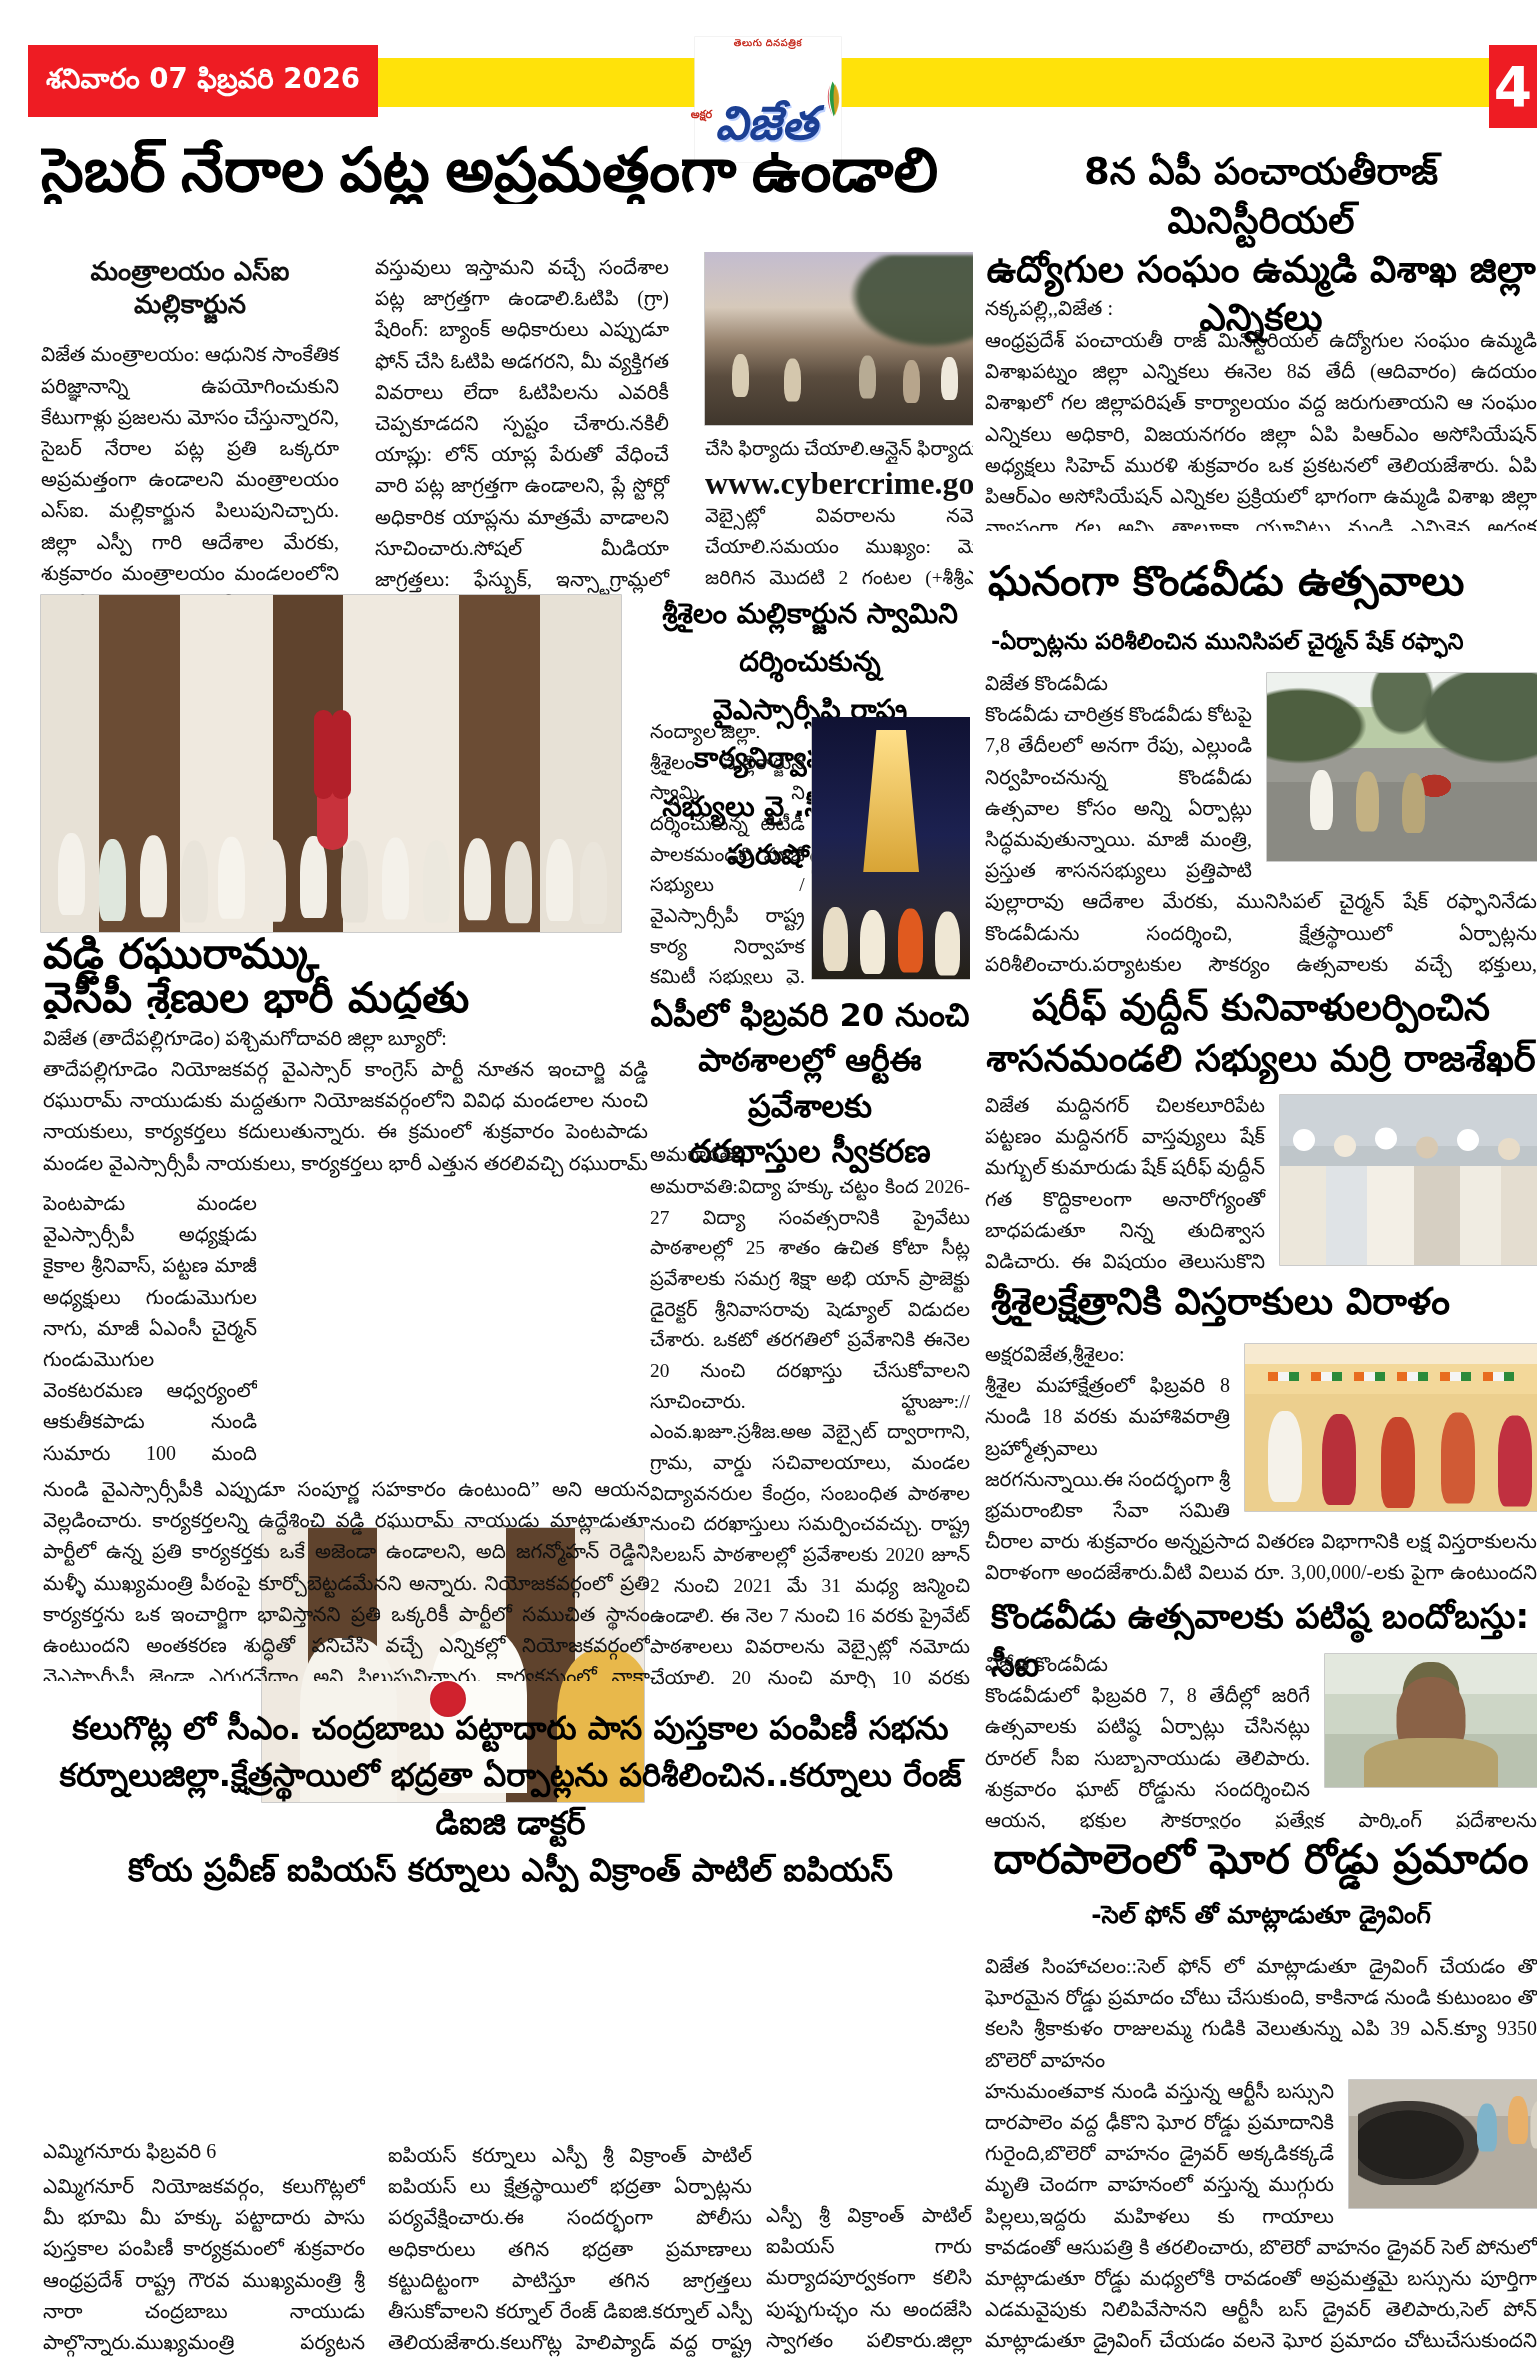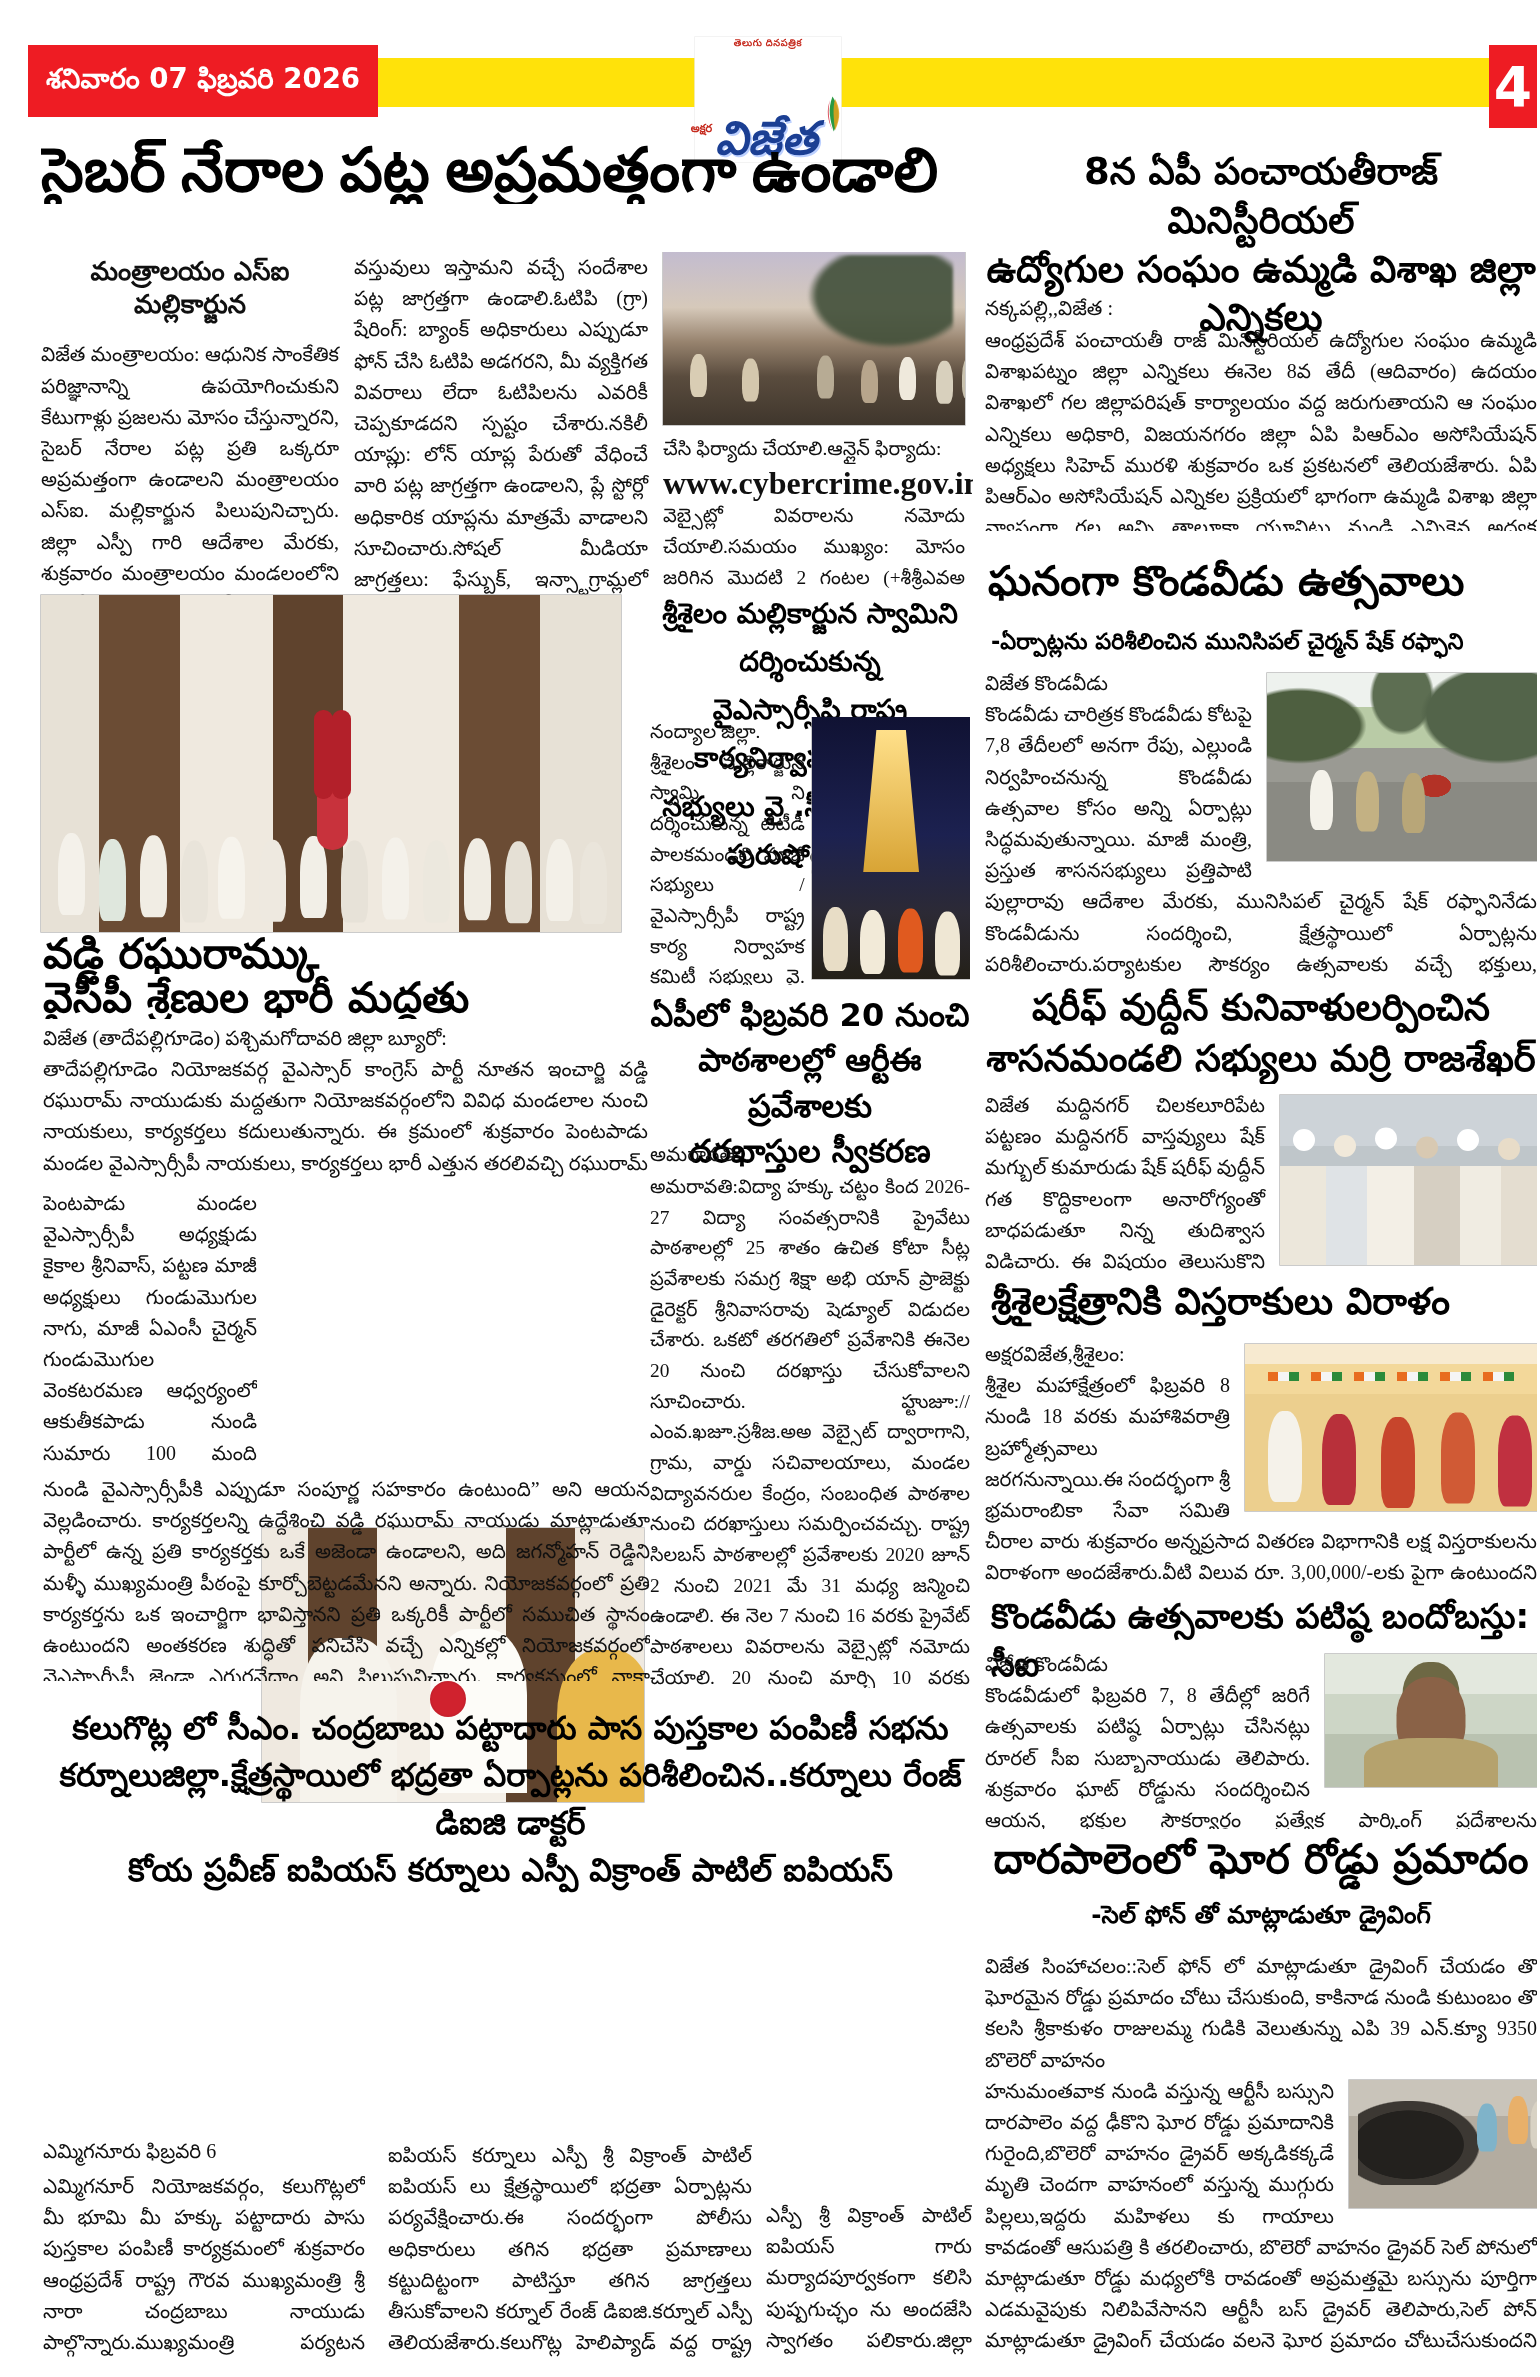--- a/index.html
+++ b/index.html
@@ -15,21 +15,21 @@
   .body-sm { font-size:19.4px; line-height:1.58; text-align:justify; }
   .prewrap { white-space:pre-line; }
   .hl { font-family:"DejaVu Sans","Liberation Sans",sans-serif; font-weight:700; color:#000; }
 
   
   .h-yellow { position:absolute; left:373px; top:58px; width:1118px; height:49px; background:#ffe20a; }
   .h-red-date { position:absolute; left:28px; top:45px; width:350px; height:72px; background:#ee1c23;
     display:flex; align-items:center; justify-content:center; }
   .h-red-date span { color:#fff; font-family:"DejaVu Sans",sans-serif; font-weight:700; font-size:27.6px; }
   .h-logo { position:absolute; left:695px; top:37px; width:146px; height:125px; background:#fff;
-    display:flex; flex-direction:column; align-items:center; justify-content:space-between; box-shadow:0 0 0 0.7px #eee; }
+    display:flex; flex-direction:column; align-items:center; justify-content:flex-start; box-shadow:0 0 0 0.7px #eee; }
   .logo-tagline { color:#c62a1e; font-size:9.7px; font-weight:700; letter-spacing:0.7px; }
   .logo-row { display:flex; align-items:center; gap:3px; }
   .logo-small { color:#c62a1e; font-size:11.2px; font-weight:700;margin-top:32px; }
   .logo-title { color:#1b3f93; font-family:"DejaVu Sans",sans-serif; font-weight:700; font-size:46px; line-height:1.05;
     text-shadow:1.5px 1.5px 0 #bcd0ff; font-style:italic;margin-top:48px; }
   .logo-feather { width:25px; height:42px; }
   .h-page { position:absolute; left:1489px; top:45px; width:48px; height:83px; background:#ee1c23;
     display:flex; align-items:center; justify-content:center; }
   .h-page span { color:#fff; font-family:"DejaVu Sans",sans-serif; font-weight:700; font-size:55px; }
 
@@ -95,21 +95,21 @@
     background:#b5a26d; border-radius:40% 40% 0 0; }
 
   .ph-wreck { background:linear-gradient(180deg,#c9c4ba 0 28%,#b3aca0 28% 100%); }
   .ph-wreck::before { left:5%; top:16%; width:64%; height:66%;
     background:radial-gradient(ellipse at 42% 52%,#23211e 0 55%,#3c3833 56% 70%,transparent 72%); }
   .ph-wreck::after { right:5%; top:12%; width:19.4px; height:48px; border-radius:45% 45% 25% 25%; background:#e8b06a;
     box-shadow:-31px 7.5px 0 #7fb3c9,22.4px 4.5px 0 #d8d2c4; }
 
   
   .cyber-headline { left:41px; top:138px; width:935px; font-size:61px; line-height:1.08;font-family:Liberation Serif, serif; }
-  .cyber-cols { left:41px; top:252px; width:932px; height:344px; display:flex; gap:15px; }
+  .cyber-cols { left:41px; top:252px; width:932px; height:344px; display:flex; gap:36px; }
   .cyber-col { flex:0 0 auto; }
   .kicker { font-family:"DejaVu Sans",sans-serif; font-weight:700; font-size:26px; line-height:1.25;
     text-align:center; margin:3px 0 19.4px; }
   .cyber-url { display:block; font-family:"Liberation Serif",serif; font-weight:700; font-size:32px; line-height:1.15; text-align:left; }
 
   .vaddi-h { left:43px; top:932px; width:604px; font-size:42px; line-height:1.04; }
   .min-h,.sharif-h,.acc-h { text-align:center; }
 
   .float-ph { float:right; margin:4.5px 0 9px 15px; }
   p.mb0 { margin:0; }

